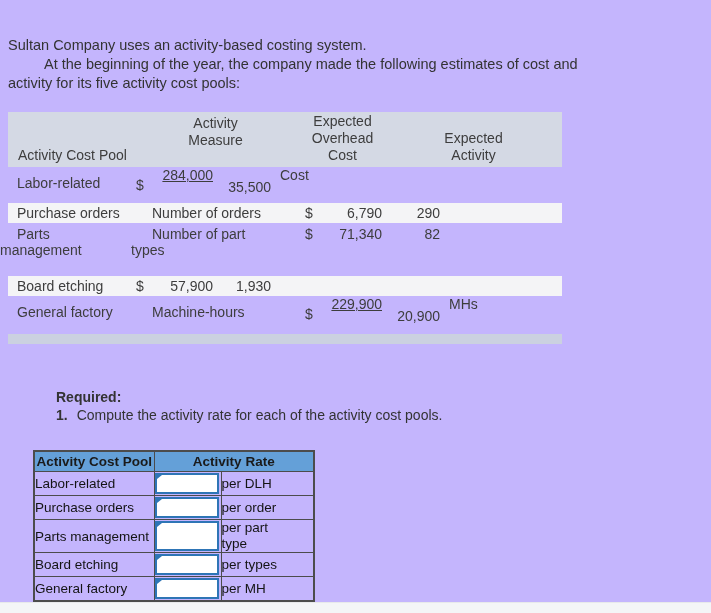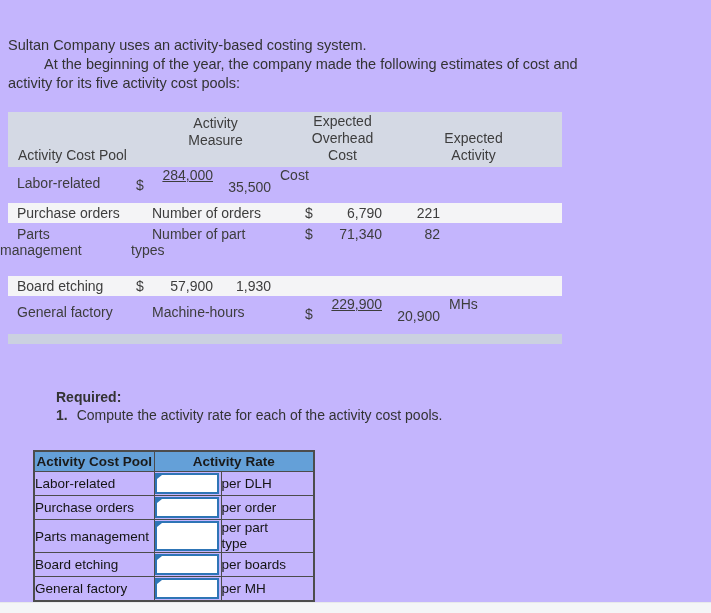--- a/index.html
+++ b/index.html
@@ -98,21 +98,21 @@
       <div class="c5"><span class="unitv">Cost</span></div>
     </div>
 
     <div class="est-row r2">
       <div class="c1">Purchase orders</div>
       <div class="c2">Number of orders</div>
       <div class="c3">
           <span class="cur">$</span>
           <span class="amt">6,790</span>
         </div>
-      <div class="c4"><span class="qty">221</span></div>
+      <div class="c4"><span class="qty">290</span></div>
     </div>
 
     <div class="est-row r3">
       <div class="c1">Parts
 management</div>
       <div class="c2">Number of part
 types</div>
       <div class="c3">
           <span class="cur">$</span>
           <span class="amt">71,340</span>
@@ -195,21 +195,21 @@
 type</td>
       </tr>
       <tr>
         <td class="td-label">Board etching</td>
         <td class="td-input">
             <div class="inp-box">
               <span class="inp-marker"></span>
               <input type="text" value="" style="">
             </div>
           </td>
-        <td class="td-unit">per boards</td>
+        <td class="td-unit">per types</td>
       </tr>
       <tr>
         <td class="td-label">General factory</td>
         <td class="td-input">
             <div class="inp-box">
               <span class="inp-marker"></span>
               <input type="text" value="" style="">
             </div>
           </td>
         <td class="td-unit">per MH</td>

